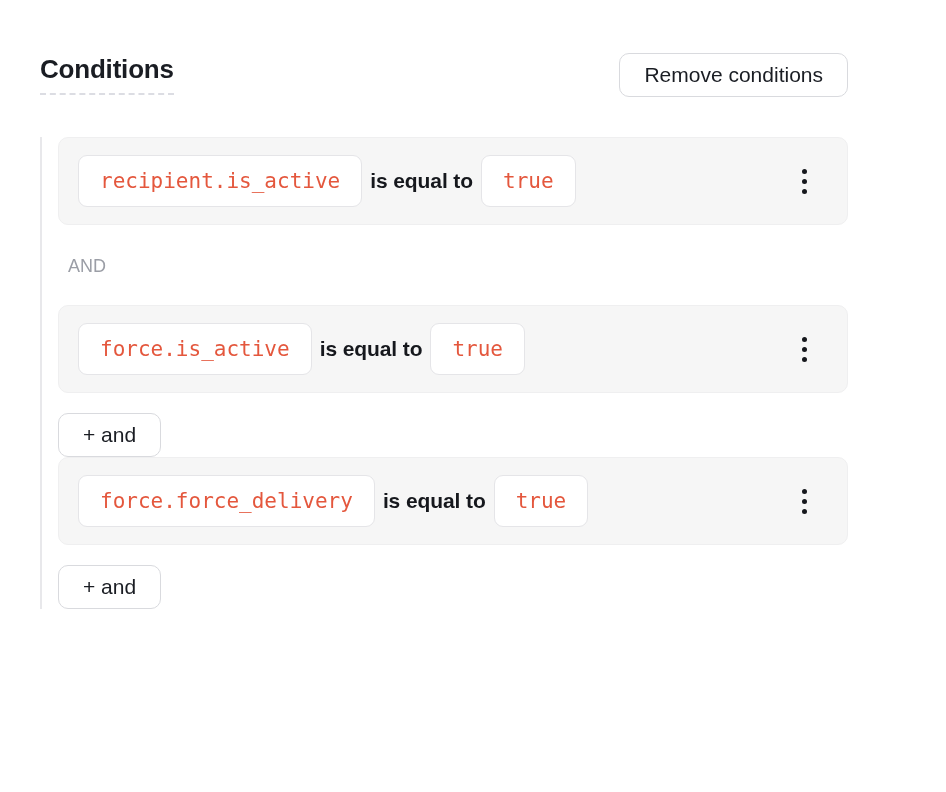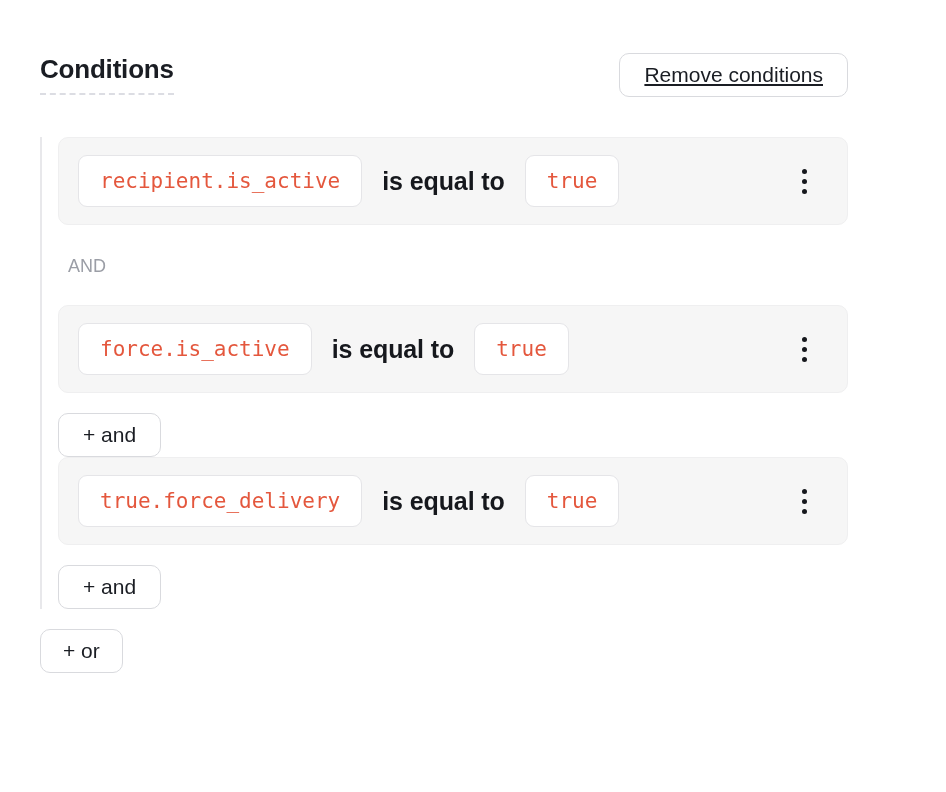--- a/index.html
+++ b/index.html
@@ -26,37 +26,37 @@
   .title{
     font-size:26px;font-weight:600;line-height:32px;letter-spacing:-0.2px;
     color:var(--ink);padding-bottom:8px;border-bottom:2px dashed var(--dash);
   }
   .btn{
     display:inline-flex;align-items:center;justify-content:center;
     height:44px;background:#ffffff;border:1px solid var(--btn-border);
     border-radius:10px;font-family:inherit;font-size:21px;font-weight:500;
     color:var(--ink);cursor:pointer;white-space:nowrap;
   }
-  .btn-remove{padding:8px 24px;text-decoration:underline;}
+  .btn-remove{padding:8px 24px;}
   .btn-add-and{padding:8px 24px;margin-top:20px;}
   .btn-add-or{padding:0 22px;margin-top:20px;}
   .group{border-left:2px solid var(--line);padding-left:16px;}
   .cond-row{
     display:flex;align-items:center;height:88px;
     background:var(--row-bg);border:1px solid var(--row-border);
     border-radius:10px;padding:0 16px 0 19px;
   }
   .chip{
     display:inline-flex;align-items:center;height:52px;
     background:#ffffff;border:1px solid var(--chip-border);border-radius:9px;
     padding:4px 21px;
     font-family:"DejaVu Sans Mono","Liberation Mono",monospace;
     font-size:21px;color:var(--accent);white-space:nowrap;
   }
-  .operator{margin:0 20px;font-size:25px;font-weight:600;color:var(--ink-strong);letter-spacing:-0.1px;}
+  .operator{margin:0 8px;font-size:21px;font-weight:600;color:var(--ink-strong);letter-spacing:-0.1px;}
   .kebab{
     margin-left:auto;margin-right:16px;display:flex;flex-direction:column;
     align-items:center;gap:5px;padding:6px 8px;cursor:pointer;background:none;border:none;
   }
   .kebab .dot{width:5px;height:5px;border-radius:50%;background:var(--ink-strong);}
   .joiner{font-size:18px;font-weight:500;color:var(--muted);line-height:30px;}
   .joiner-and{margin:26px 0 24px 10px;}
   .joiner-or{margin:26px 0 22px 1px;}
 </style>
 </head>
@@ -97,28 +97,27 @@
     </div>
 
     <button class="btn btn-add-and">+ and</button>
   </div>
 
 
   
   <div class="group">
 
     <div class="cond-row">
-      <span class="chip">true.force_delivery</span>
+      <span class="chip">force.force_delivery</span>
       <span class="operator">is equal to</span>
       <span class="chip">true</span>
       <button class="kebab">
         <span class="dot"></span>
           <span class="dot"></span>
           <span class="dot"></span>
       </button>
     </div>
 
     <button class="btn btn-add-and">+ and</button>
   </div>
 
-  <button class="btn btn-add-or">+ or</button>
 
 </div>
 
 </body></html>

